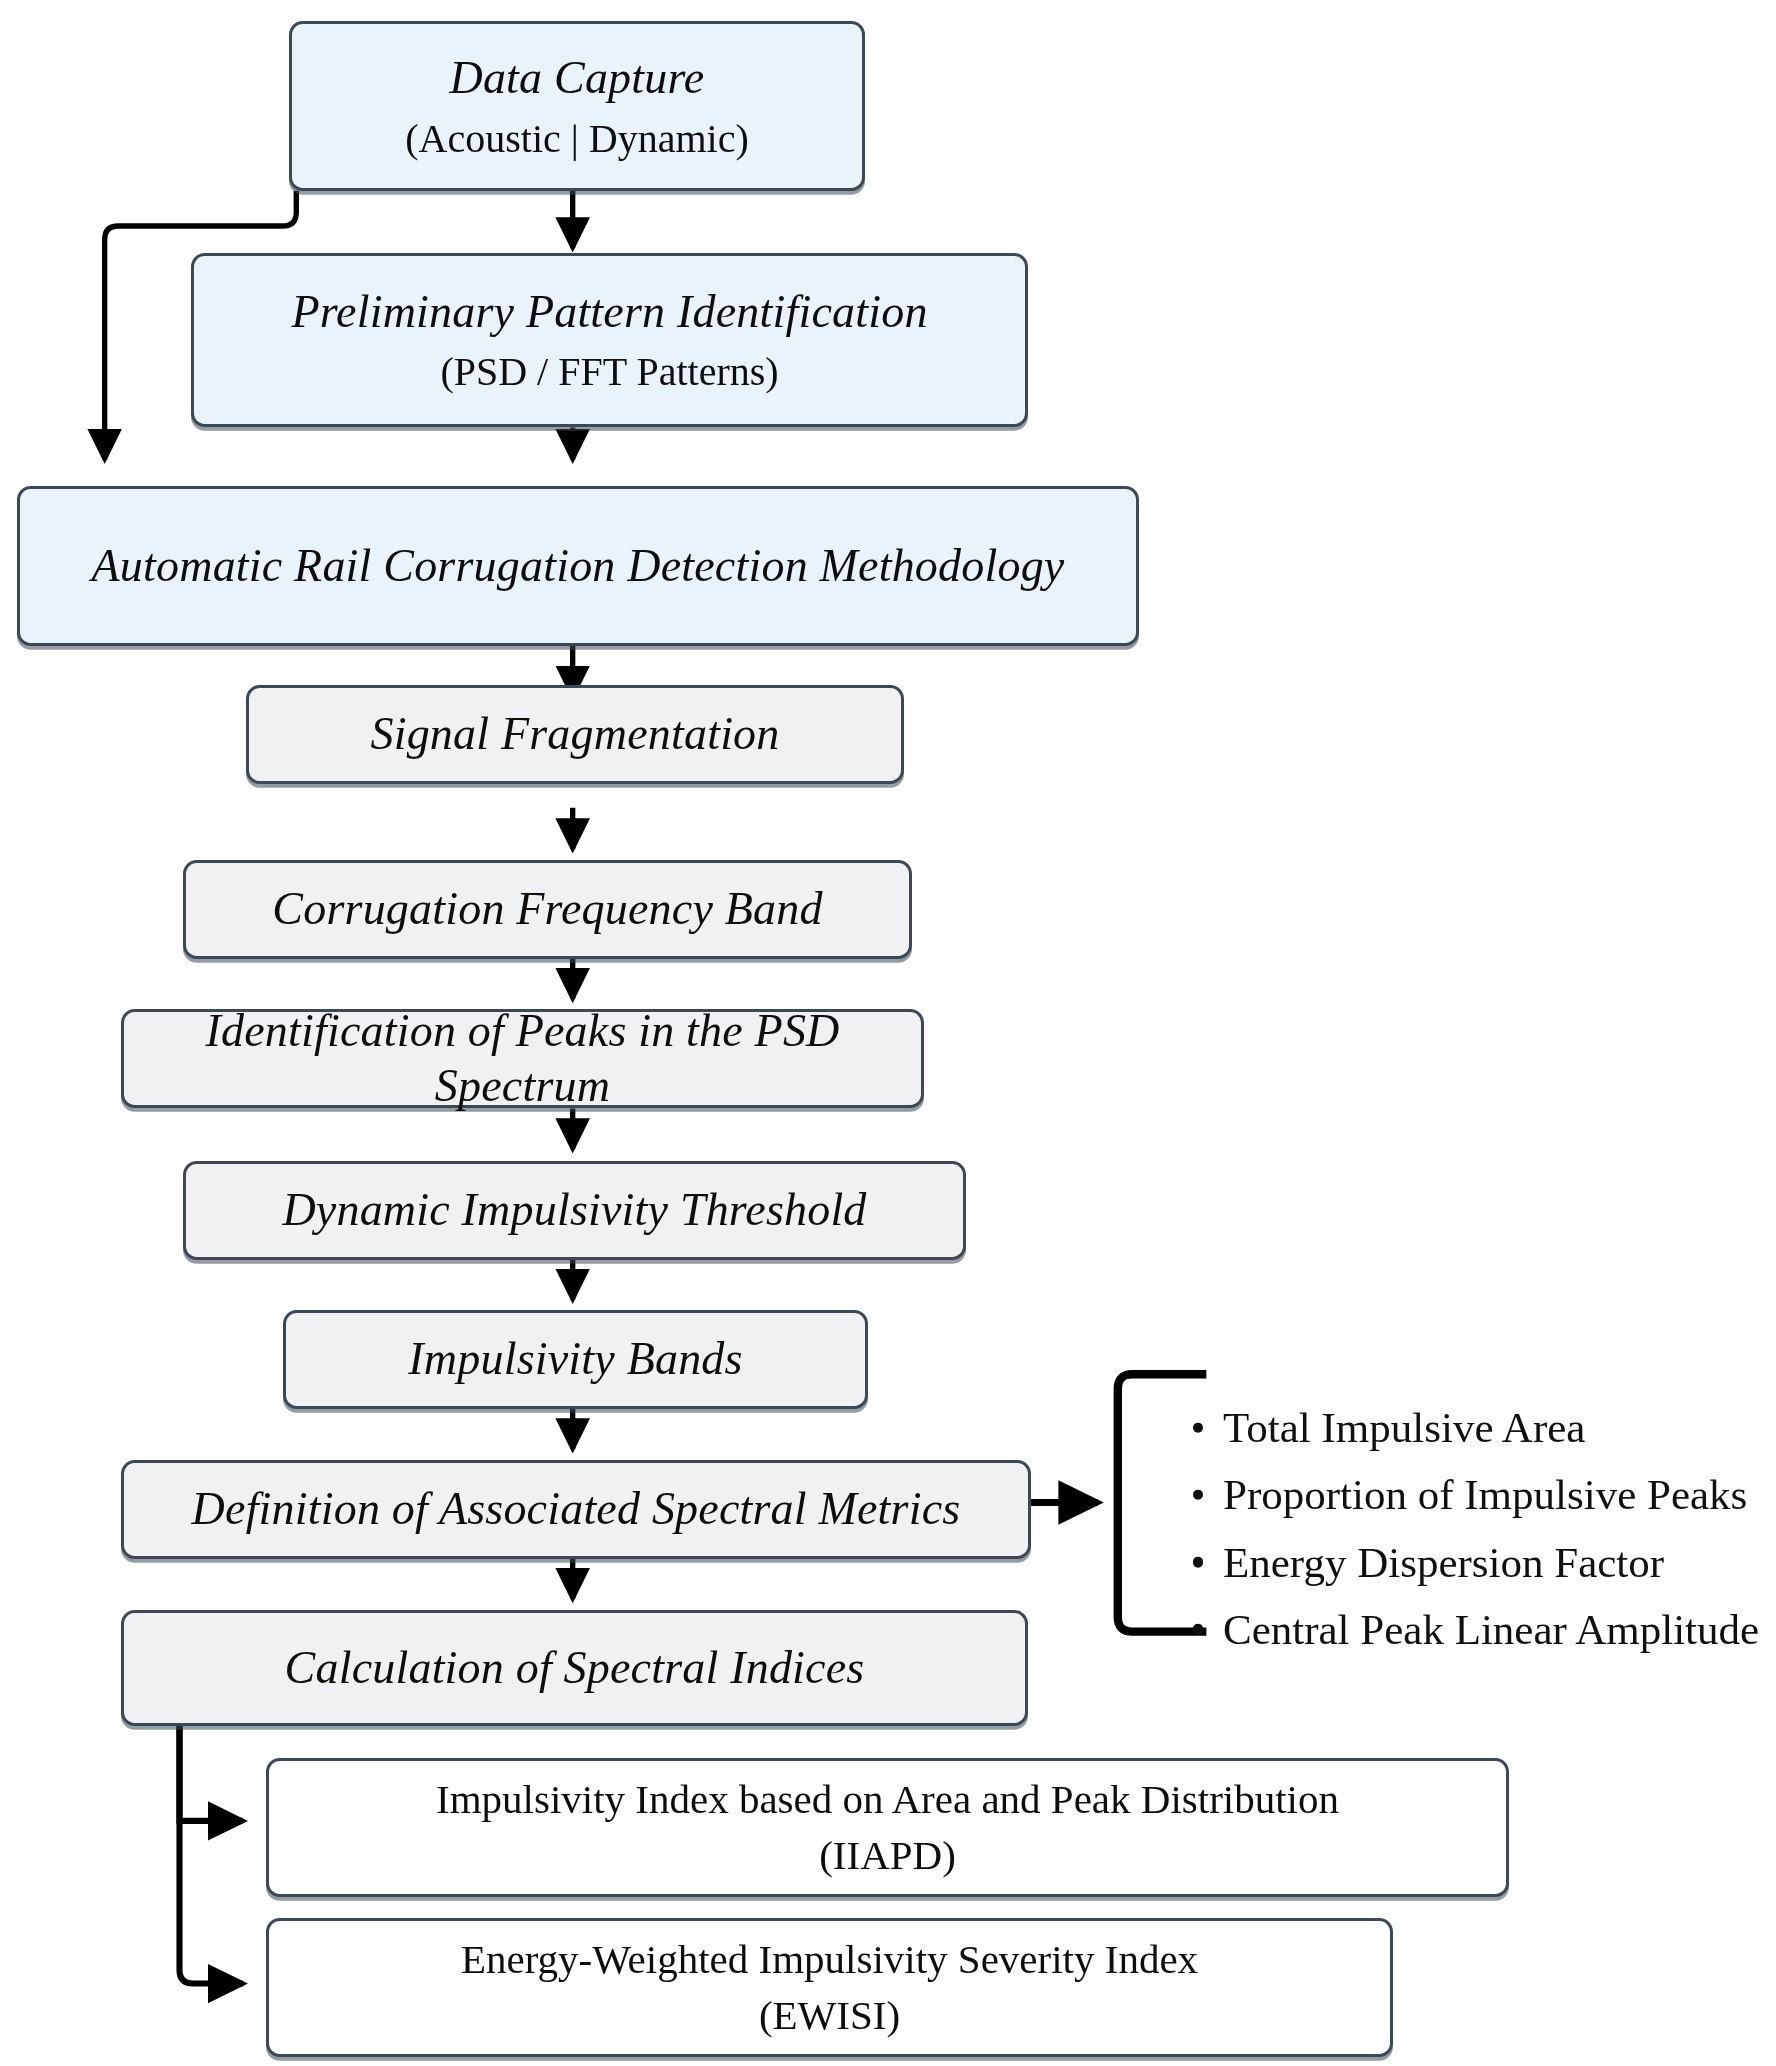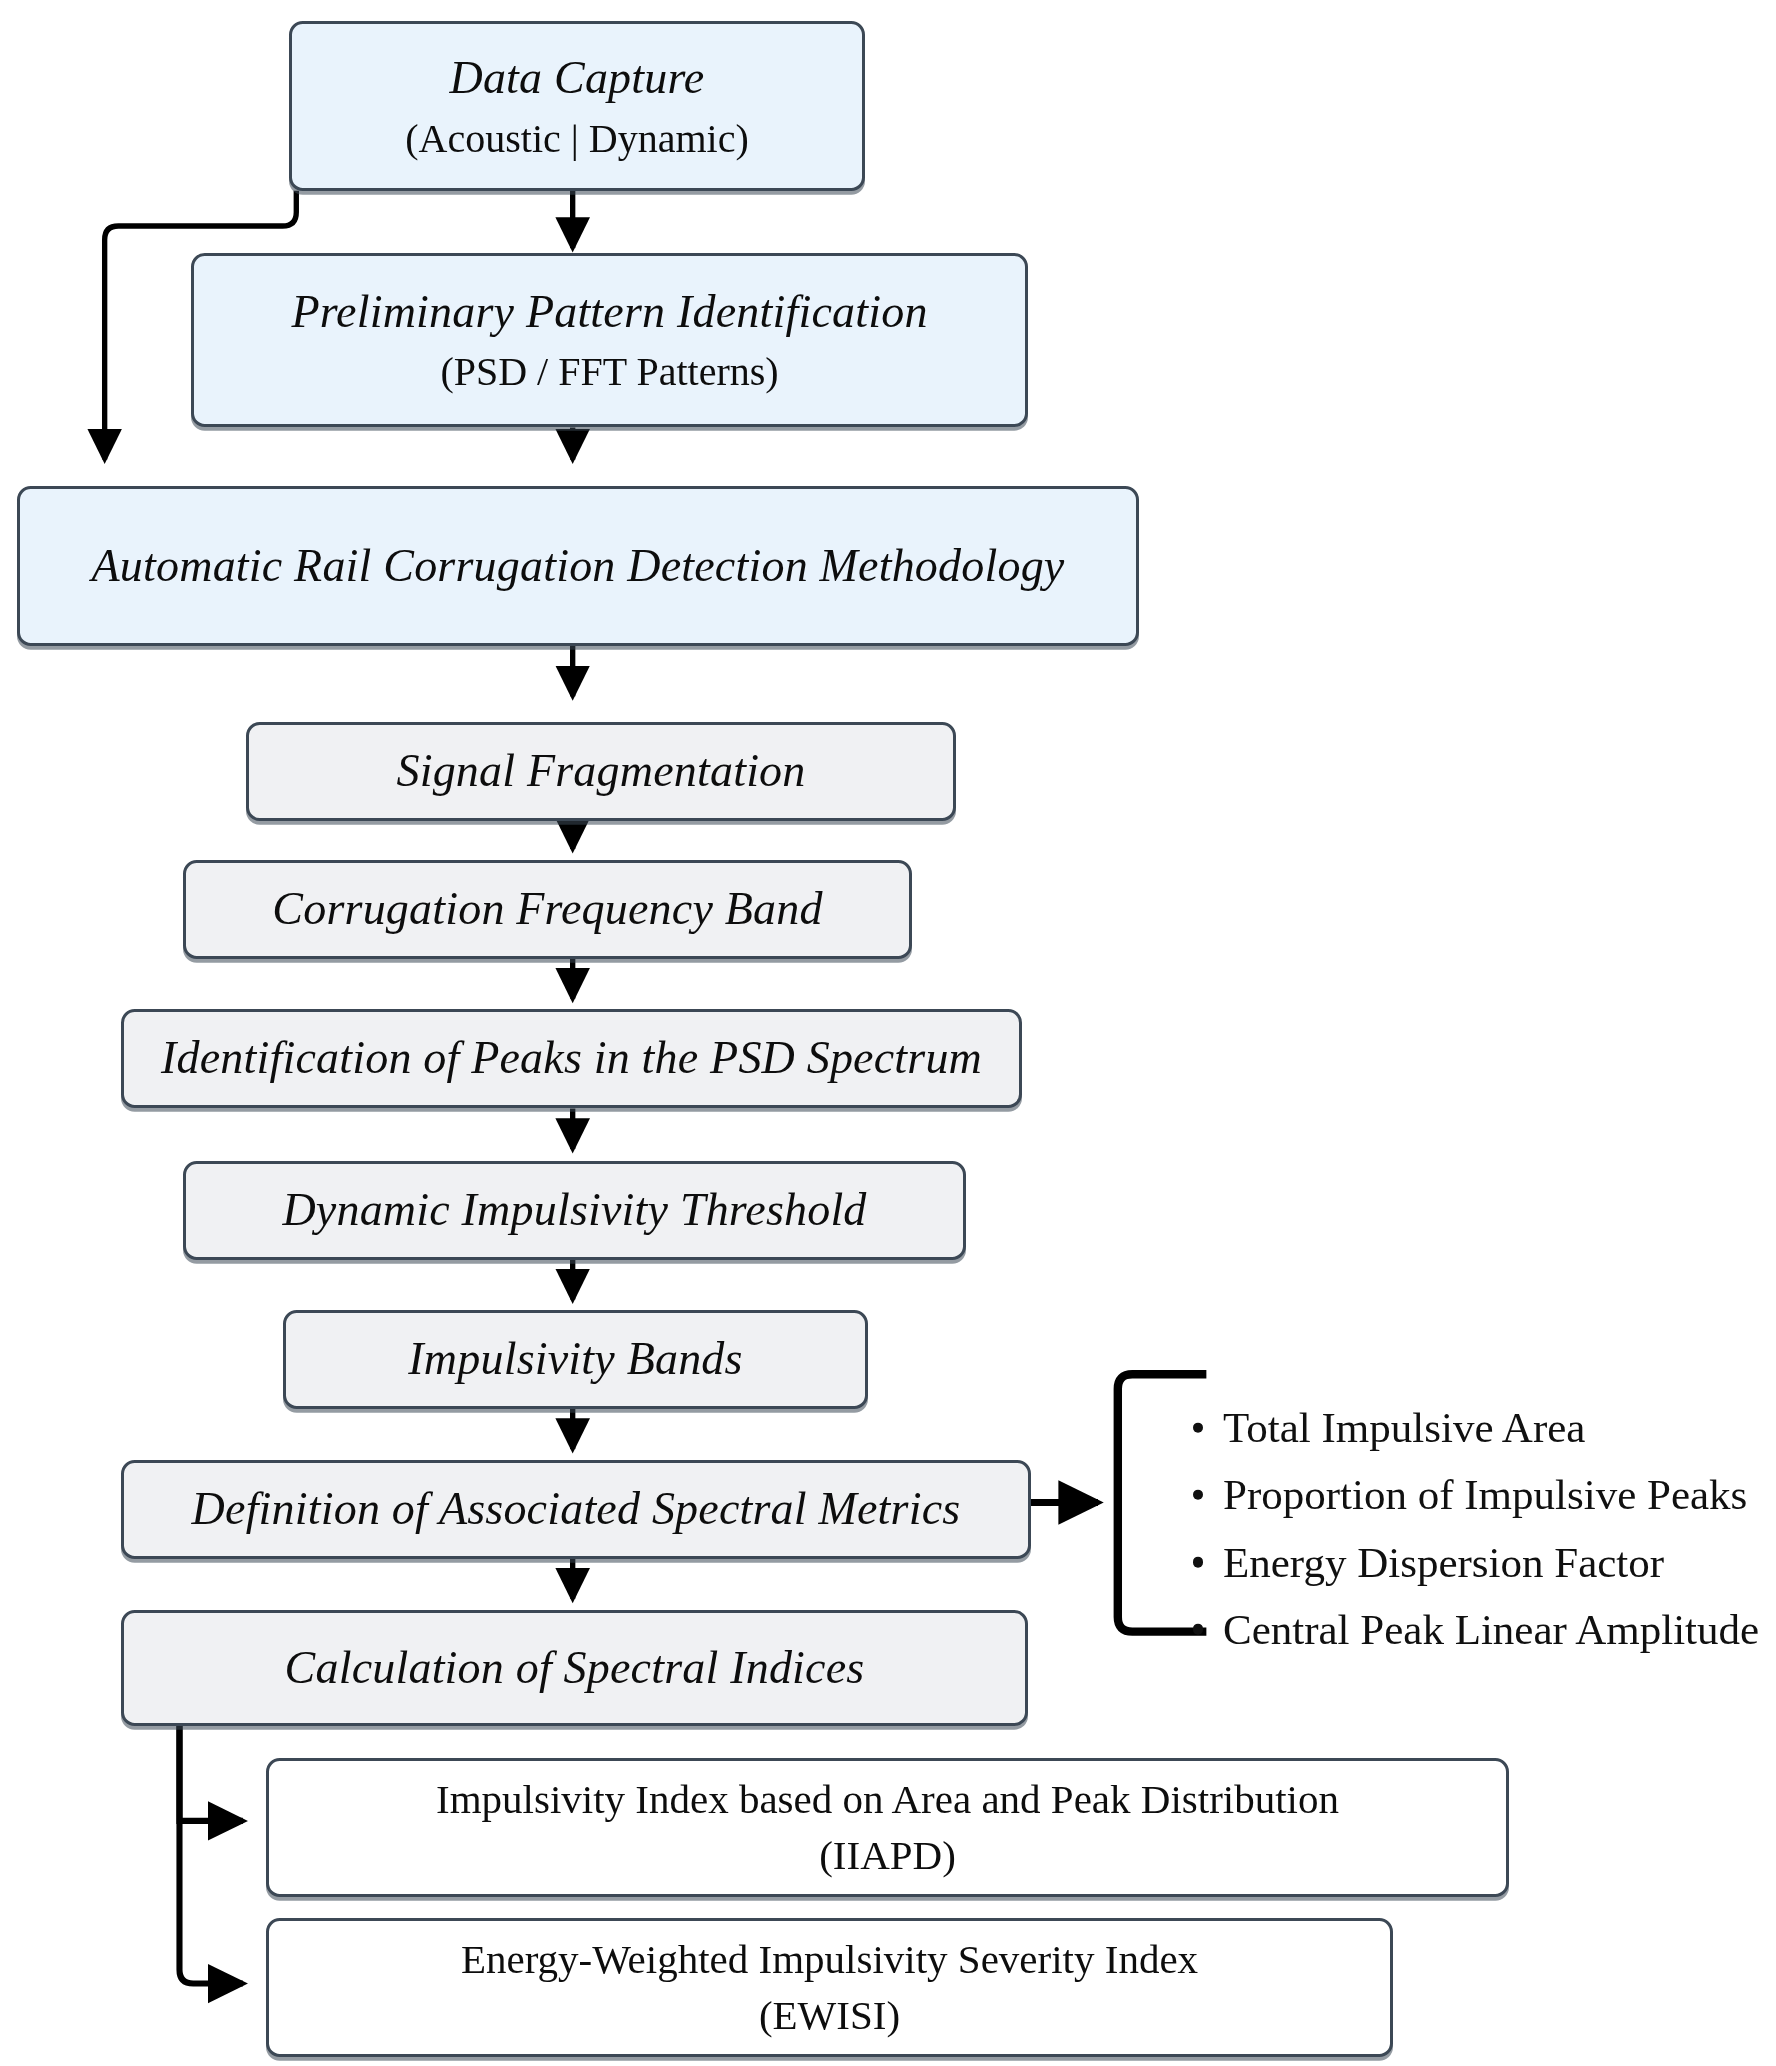--- a/index.html
+++ b/index.html
@@ -133,29 +133,29 @@
 
   <div class="node blue" style="left:191px; top:253px; width:837px; height:174px;">
     <div class="title-italic">Preliminary Pattern Identification</div>
     <div class="sub-roman">(PSD / FFT Patterns)</div>
   </div>
 
   <div class="node blue" style="left:17px; top:486px; width:1122px; height:160px;">
     <div class="title-italic">Automatic Rail Corrugation Detection Methodology</div>
   </div>
 
-  <div class="node gray" style="left:246px; top:722px; width:710px; height:99px;">
+  <div class="node gray" style="left:246px; top:685px; width:658px; height:99px;">
     <div class="title-italic">Signal Fragmentation</div>
   </div>
 
   <div class="node gray" style="left:183px; top:860px; width:729px; height:99px;">
     <div class="title-italic">Corrugation Frequency Band</div>
   </div>
 
-  <div class="node gray" style="left:121px; top:1009px; width:901px; height:99px;">
+  <div class="node gray" style="left:121px; top:1009px; width:803px; height:99px;">
     <div class="title-italic">Identification of Peaks in the PSD Spectrum</div>
   </div>
 
   <div class="node gray" style="left:183px; top:1161px; width:783px; height:99px;">
     <div class="title-italic">Dynamic Impulsivity Threshold</div>
   </div>
 
   <div class="node gray" style="left:283px; top:1310px; width:585px; height:99px;">
     <div class="title-italic">Impulsivity Bands</div>
   </div>

